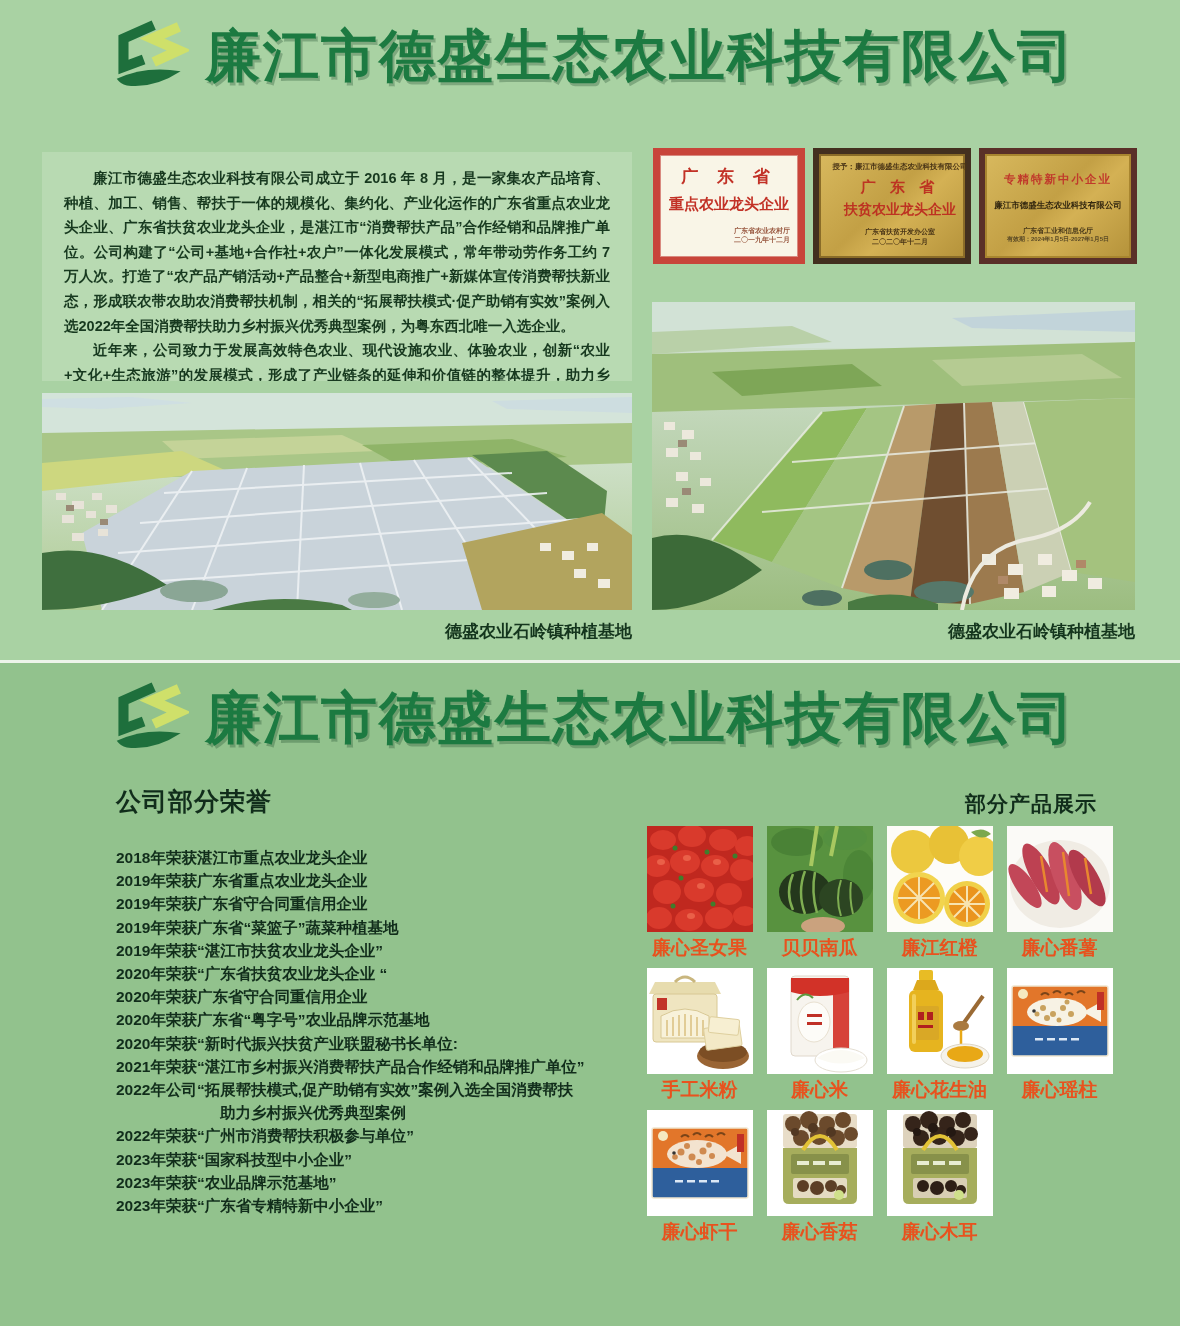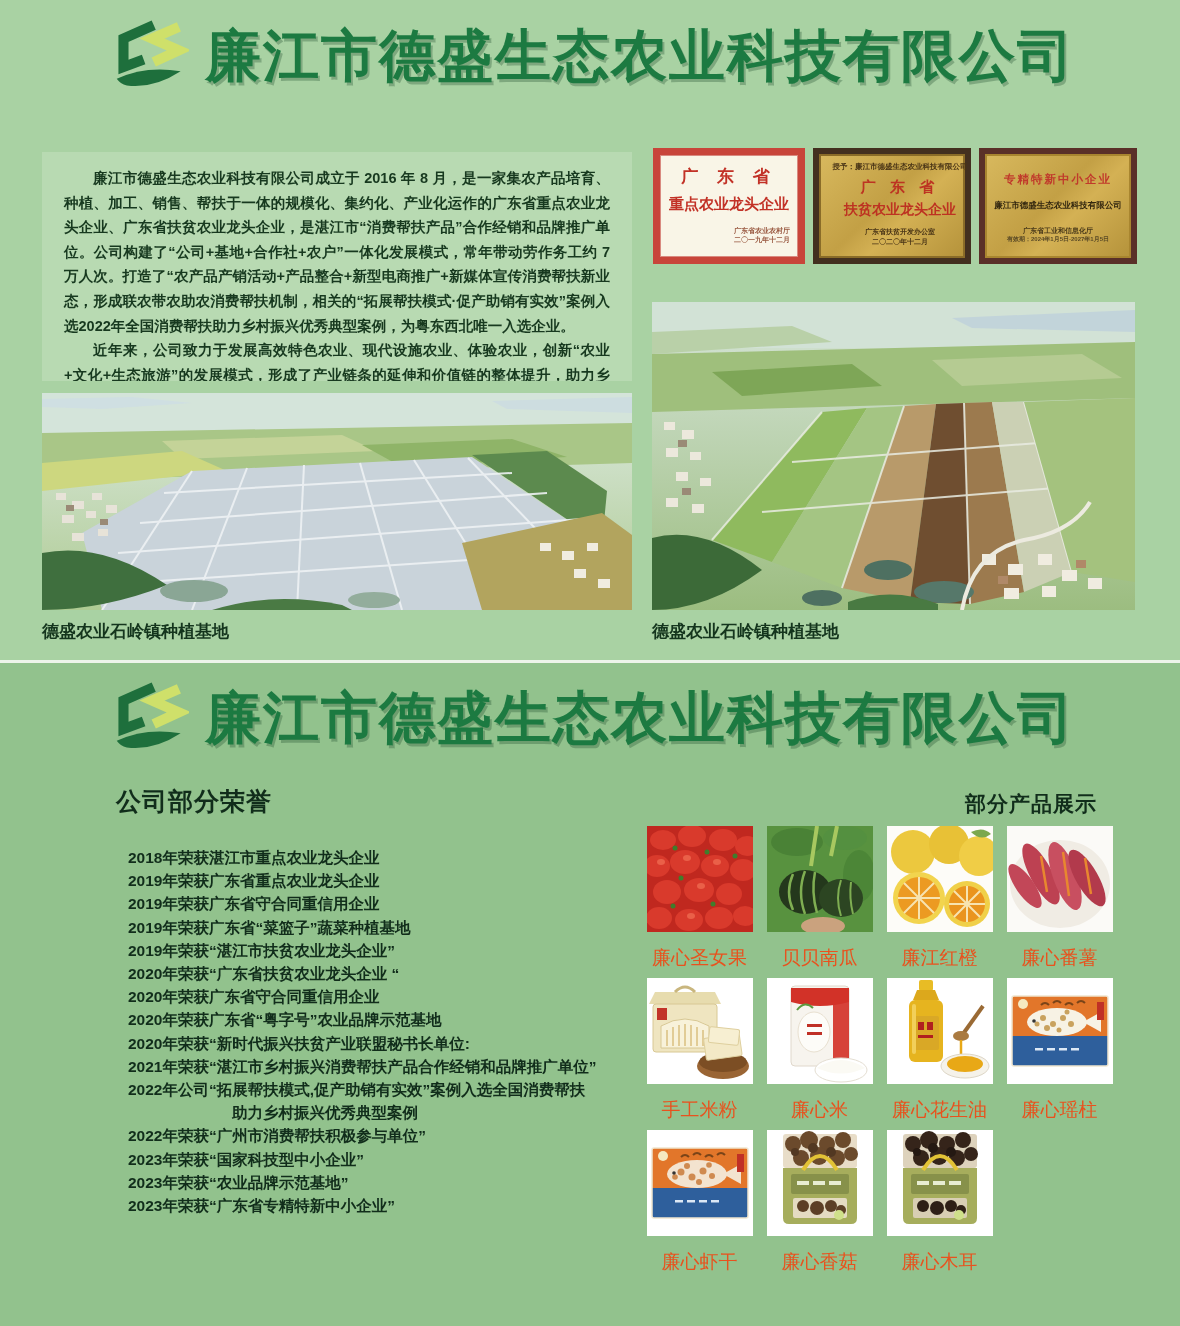--- a/index.html
+++ b/index.html
@@ -40,38 +40,38 @@
   .plaque-3{width:158px;border:6px solid #5a3028;box-shadow:inset 0 0 0 2px #a8852f;}
   .plaque-3 .l1{margin-top:18px;font-size:11.5px;font-weight:900;color:#c0392b;letter-spacing:2px;}
   .plaque-3 .comp{margin-top:13px;font-size:8.5px;font-weight:900;color:#33270f;white-space:nowrap;}
   .plaque-3 .meta{margin-top:14px;text-align:center;font-size:7px;line-height:9px;color:#4a3a1a;font-weight:700;}
   .plaque-3 .valid{font-size:6px;color:#5a4a26;}
 
   
   .photo{position:absolute;display:block;}
   .photo-left{left:42px;top:393px;width:590px;height:217px;}
   .photo-right{left:652px;top:302px;width:483px;height:308px;}
-  .caption{position:absolute;top:620px;height:24px;font-size:17px;font-weight:600;color:#14351d;text-align:left;}
+  .caption{position:absolute;top:620px;height:24px;font-size:17px;font-weight:600;color:#14351d;text-align:right;}
   .caption-left{left:42px;width:590px;}
   .caption-right{left:652px;width:483px;}
 
   
   .honors-heading{position:absolute;left:116px;top:785px;font-size:25px;font-weight:900;color:#112d1b;letter-spacing:1px;}
-  .honors-list{position:absolute;left:116px;top:846px;width:525px;color:#112d1b;margin-left:12px;}
+  .honors-list{position:absolute;left:116px;top:846px;width:525px;color:#112d1b;}
   .honor-line{font-size:15.5px;line-height:23.2px;font-weight:700;white-space:nowrap;}
   .honor-line.indent{padding-left:104px;}
 
   
   .products-heading{position:absolute;left:867px;top:790px;width:230px;text-align:right;
     font-size:21px;font-weight:900;color:#112d1b;letter-spacing:1px;}
   .product-grid{position:absolute;left:646px;top:826px;width:467px;display:grid;
     grid-template-columns:repeat(4,107px);column-gap:13px;row-gap:7px;}
   .product{display:flex;flex-direction:column;align-items:center;}
   .pimg{width:106px;height:106px;display:block;background:#fff;}
-  .plabel{margin-top:13px;font-size:19px;font-weight:400;color:#e8521e;white-space:nowrap;}
+  .plabel{margin-top:3px;font-size:19px;font-weight:700;color:#e8521e;white-space:nowrap;}
 </style>
 </head>
 <body>
 
 <div class="poster">
 
   <section class="sec-top">
 
     <div class="brand brand-top">
       <svg class="logo" viewBox="0 0 100 92">

